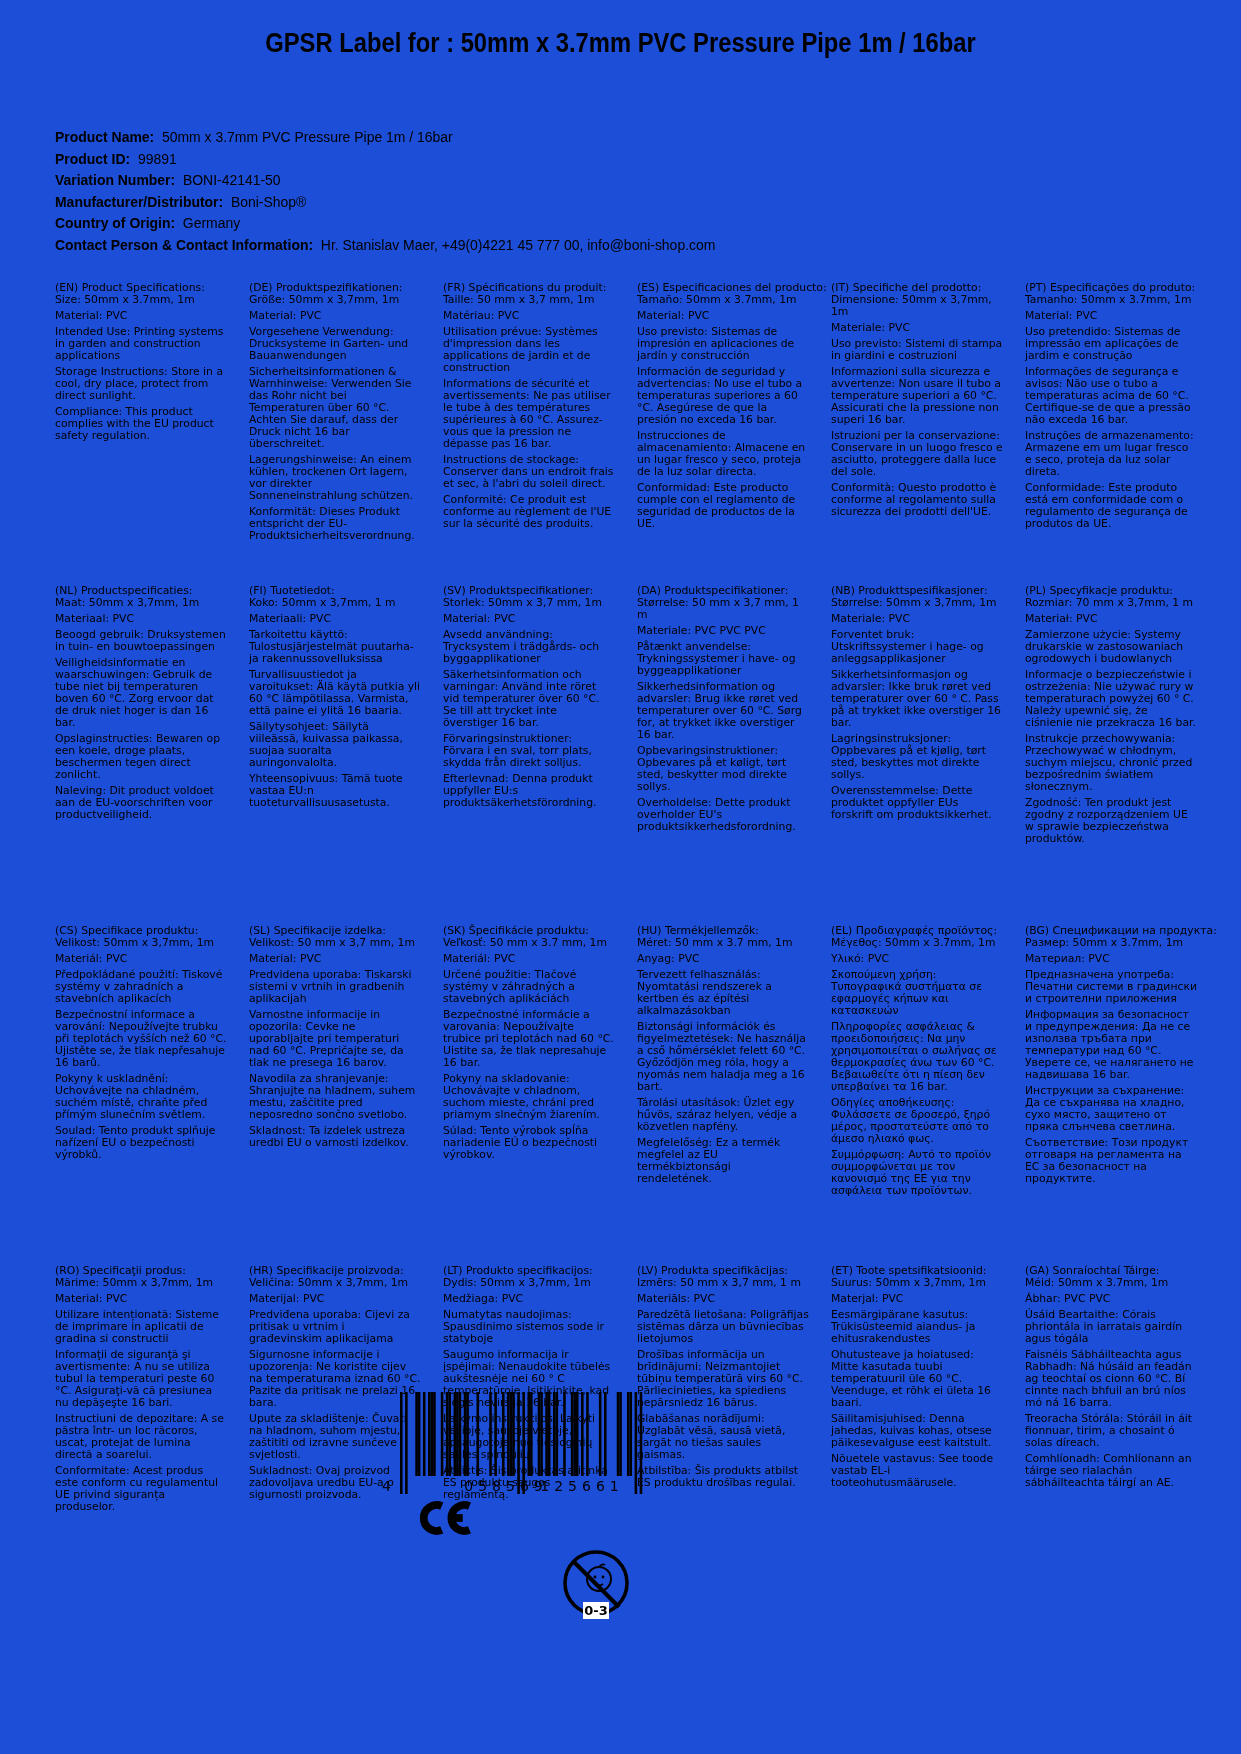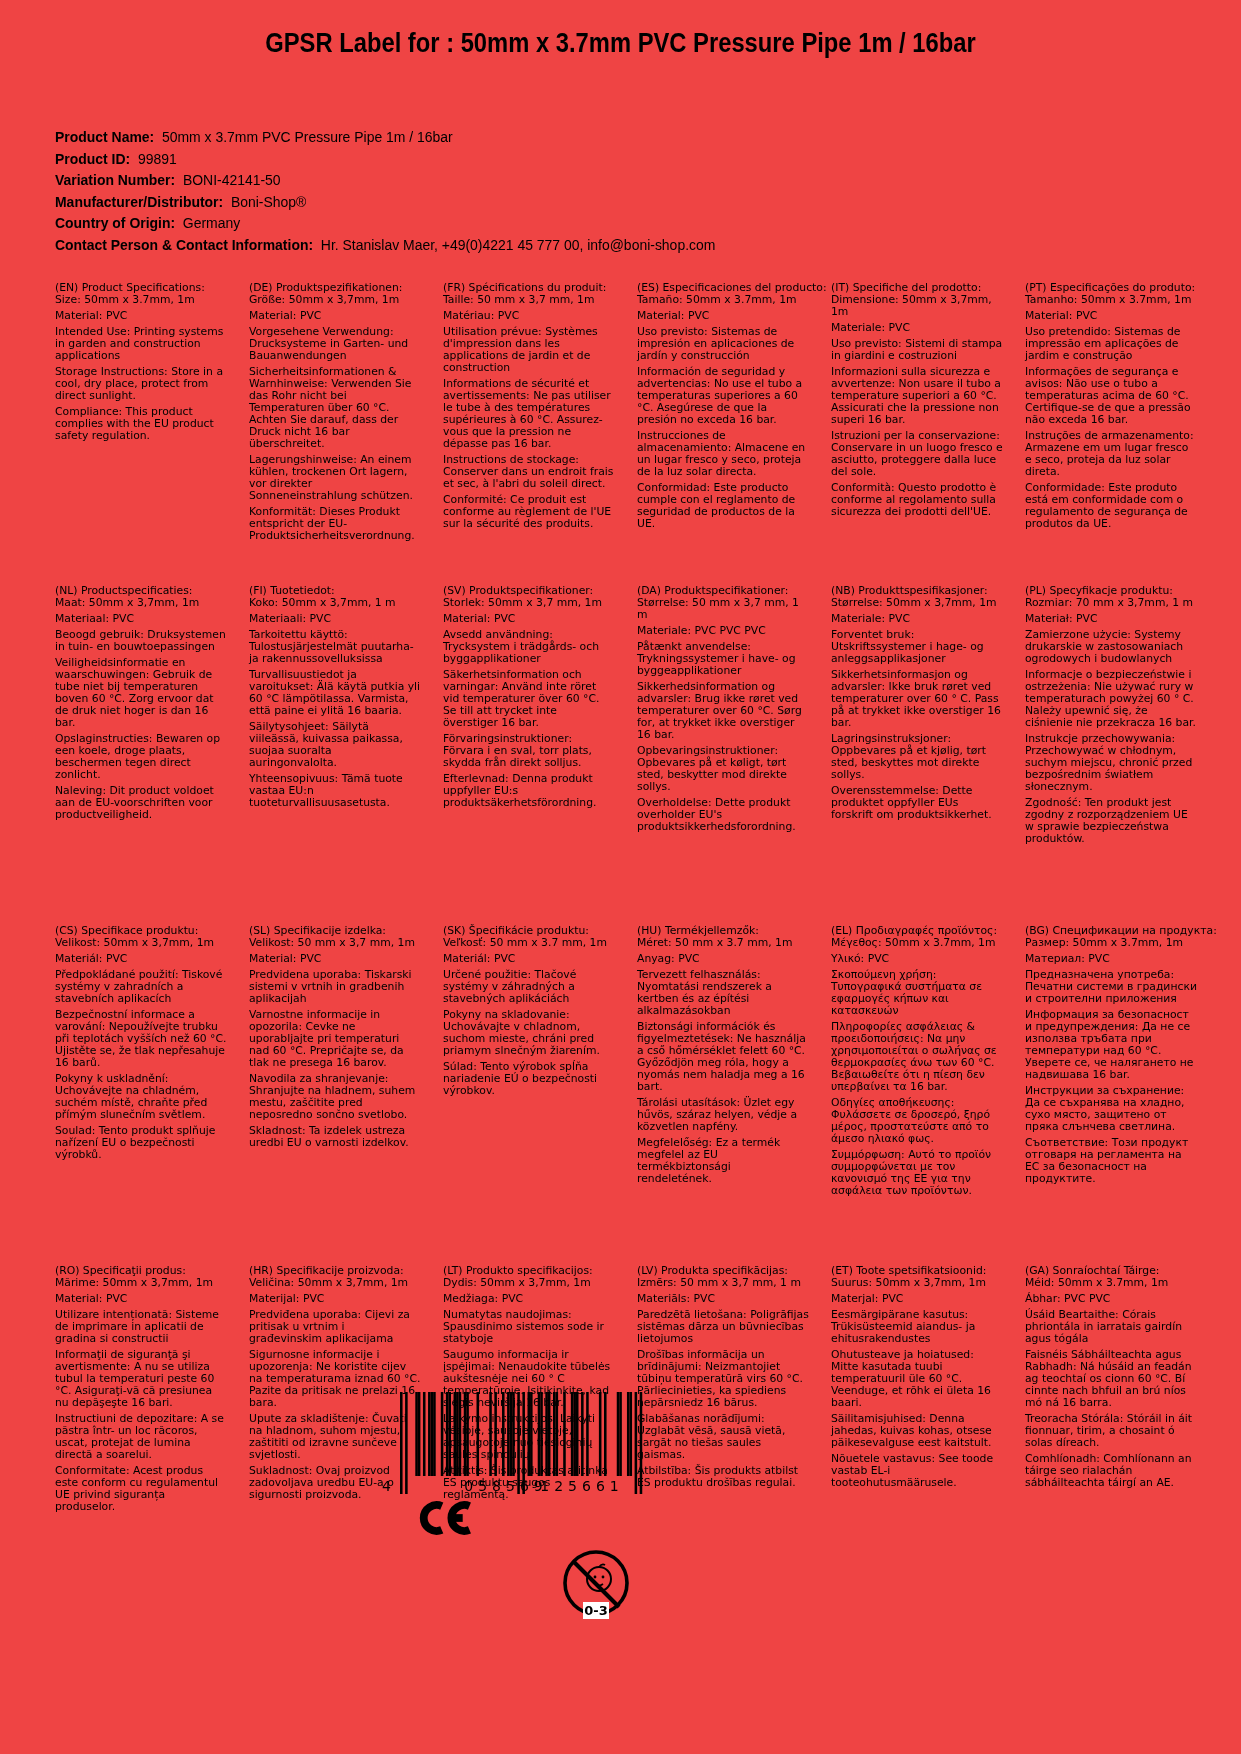--- a/index.html
+++ b/index.html
@@ -1,16 +1,16 @@
 <!DOCTYPE html>
 <html><head>
 <meta charset="utf-8">
 <style>
   html,body{margin:0;padding:0;background:#fff;}
-  .page{position:relative;width:1241px;height:1754px;background:#ef4444;color:#000;
+  .page{position:relative;width:1241px;height:1754px;background:#1d4ed8;color:#000;
         font-family:"DejaVu Sans",sans-serif;overflow:hidden;}
 
   .title{position:absolute;top:28px;left:0;width:1241px;text-align:center;
          font-family:"Liberation Sans",sans-serif;font-weight:bold;font-size:27px;
          transform:scaleX(0.88);transform-origin:center top;margin:0;white-space:nowrap;}
 
   .product-info{position:absolute;left:55px;top:126px;
                 font-family:"Liberation Sans",sans-serif;font-size:15.5px;line-height:21.5px;
                 transform:scaleX(0.9);transform-origin:left top;white-space:nowrap;}
   .pi-label{font-weight:bold;}
@@ -173,20 +173,21 @@
         <p>Predvidena uporaba: Tiskarski sistemi v vrtnih in gradbenih aplikacijah</p>
         <p>Varnostne informacije in opozorila: Cevke ne uporabljajte pri temperaturi nad 60 °C. Prepričajte se, da tlak ne presega 16 barov.</p>
         <p>Navodila za shranjevanje: Shranjujte na hladnem, suhem mestu, zaščitite pred neposredno sončno svetlobo.</p>
         <p>Skladnost: Ta izdelek ustreza uredbi EU o varnosti izdelkov.</p>
       </div>
       <div class="block">
         <h3>(SK) Špecifikácie produktu:</h3>
         <p>Veľkosť: 50 mm x 3.7 mm, 1m</p>
         <p>Materiál: PVC</p>
         <p>Určené použitie: Tlačové systémy v záhradných a stavebných aplikáciách</p>
+        <p>Bezpečnostné informácie a varovania: Nepoužívajte trubice pri teplotách nad 60 °C. Uistite sa, že tlak nepresahuje 16 bar.</p>
         <p>Pokyny na skladovanie: Uchovávajte v chladnom, suchom mieste, chráni pred priamym slnečným žiarením.</p>
         <p>Súlad: Tento výrobok spĺňa nariadenie EÚ o bezpečnosti výrobkov.</p>
       </div>
       <div class="block">
         <h3>(HU) Termékjellemzők:</h3>
         <p>Méret: 50 mm x 3.7 mm, 1m</p>
         <p>Anyag: PVC</p>
         <p>Tervezett felhasználás: Nyomtatási rendszerek a kertben és az építési alkalmazásokban</p>
         <p>Biztonsági információk és figyelmeztetések: Ne használja a cső hőmérséklet felett 60 °C. Győződjön meg róla, hogy a nyomás nem haladja meg a 16 bart.</p>
         <p>Tárolási utasítások: Üzlet egy hűvös, száraz helyen, védje a közvetlen napfény.</p>

